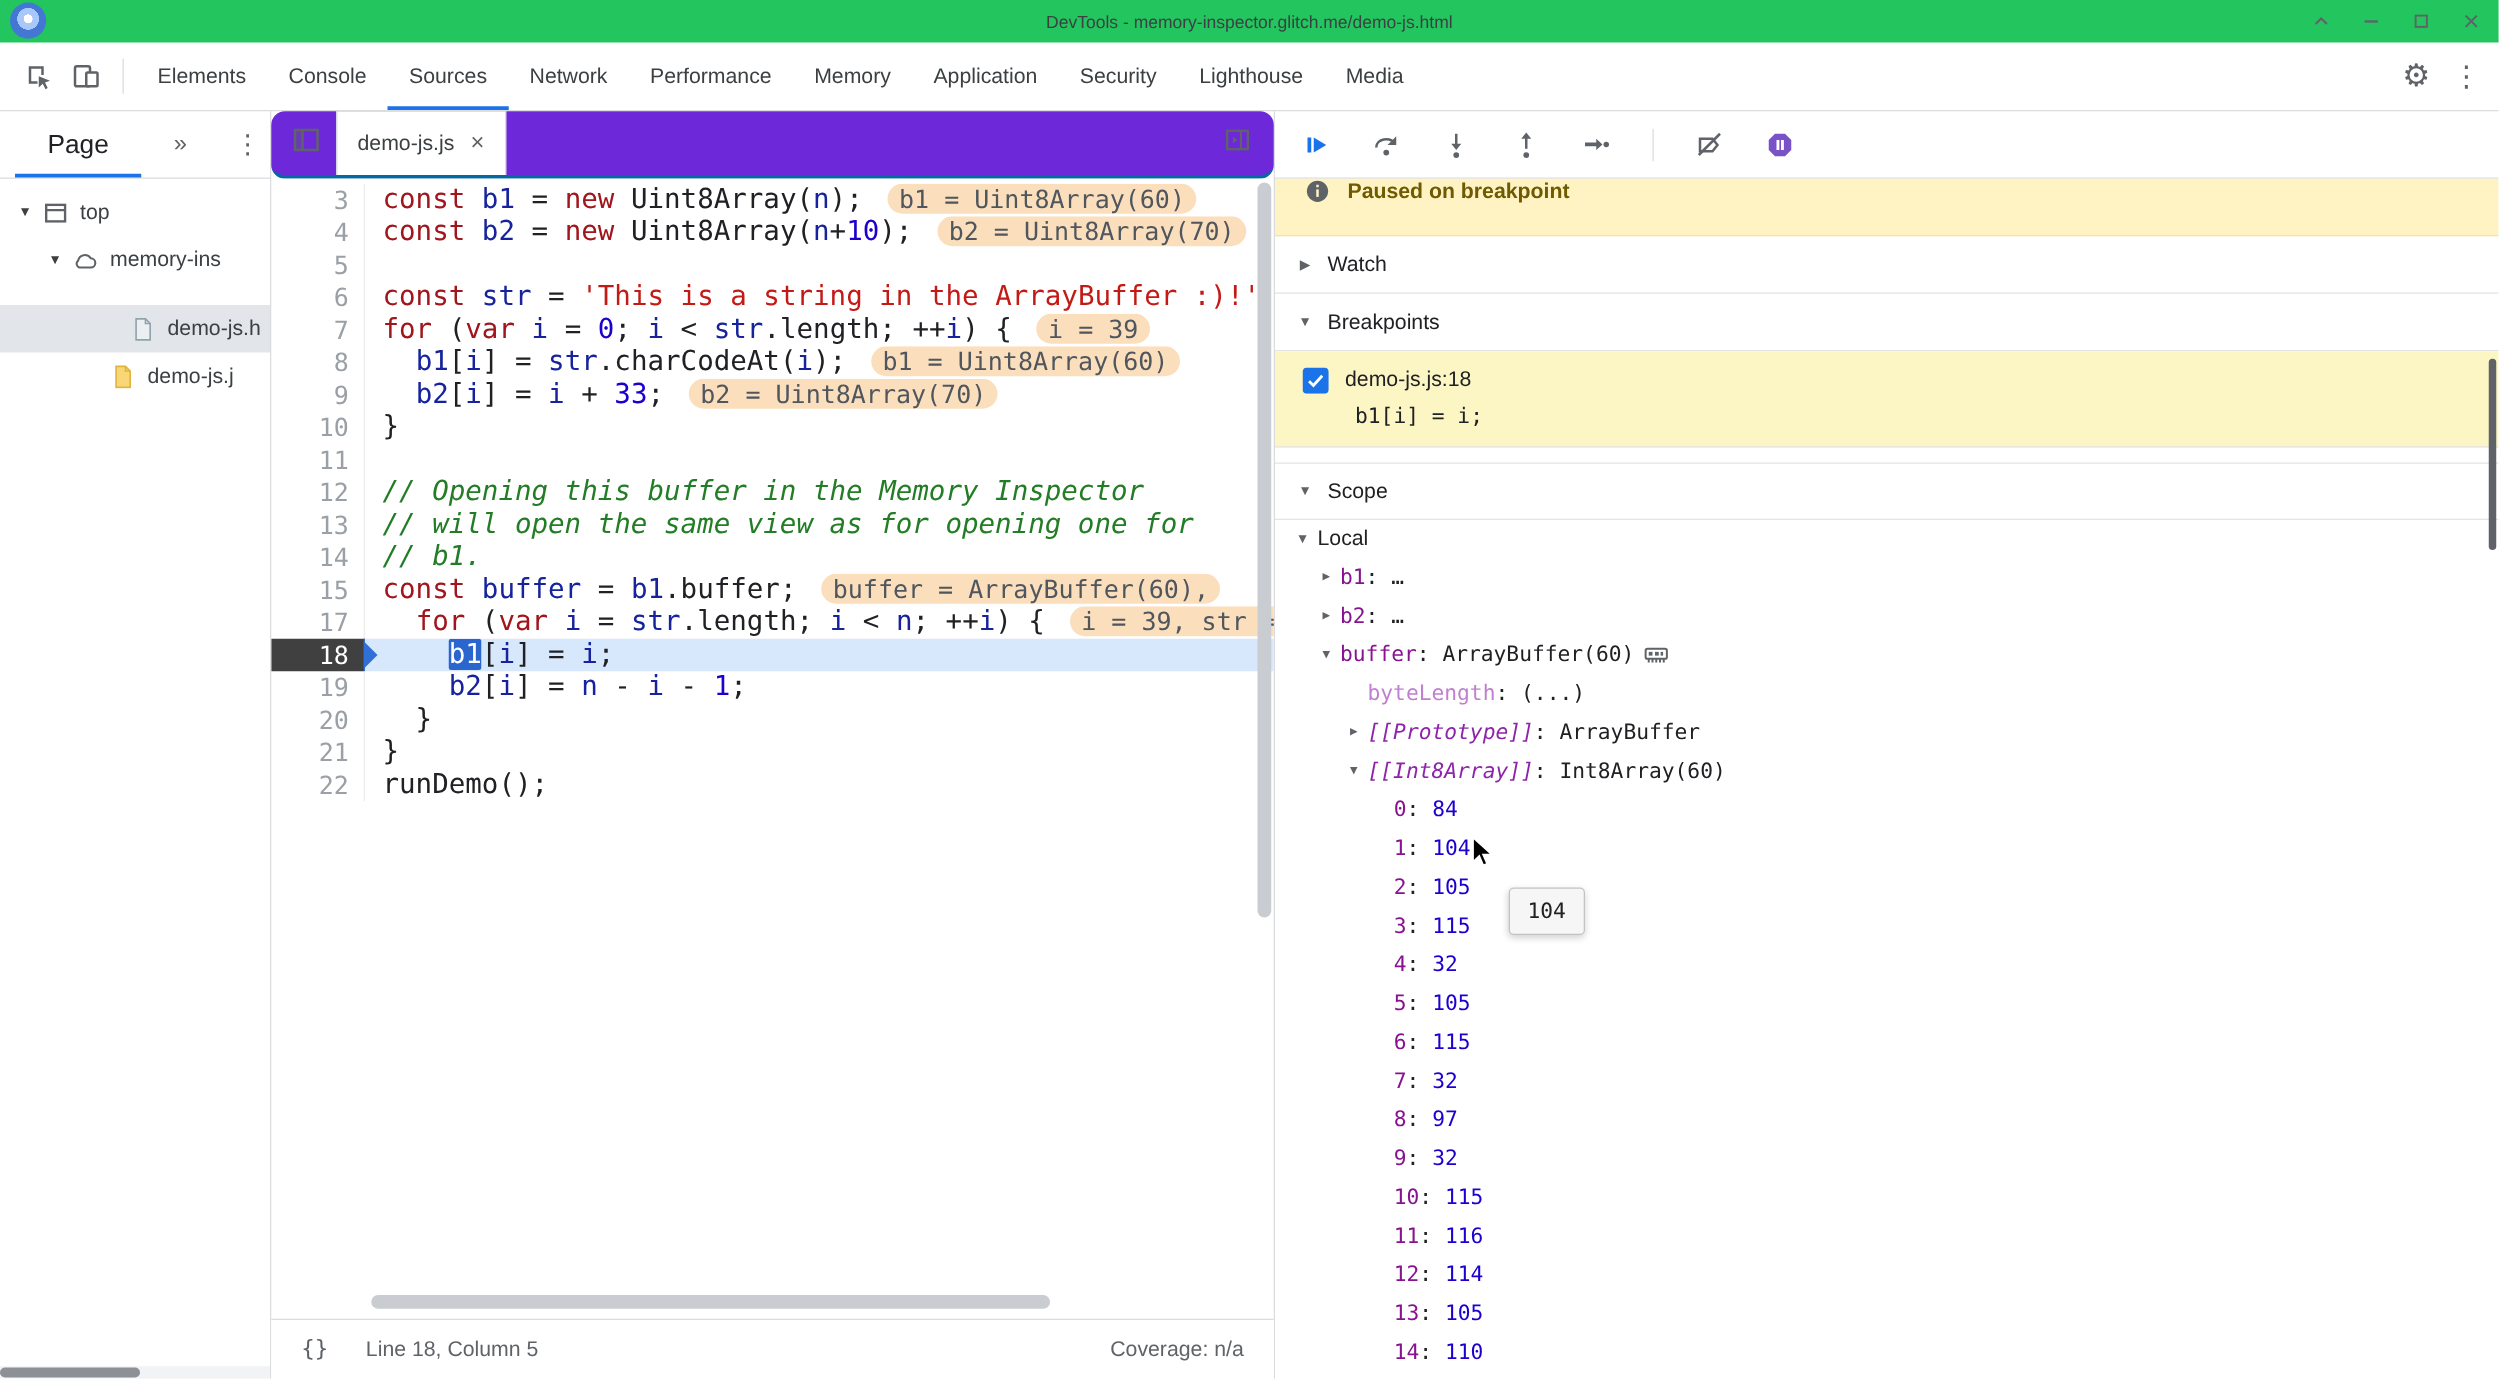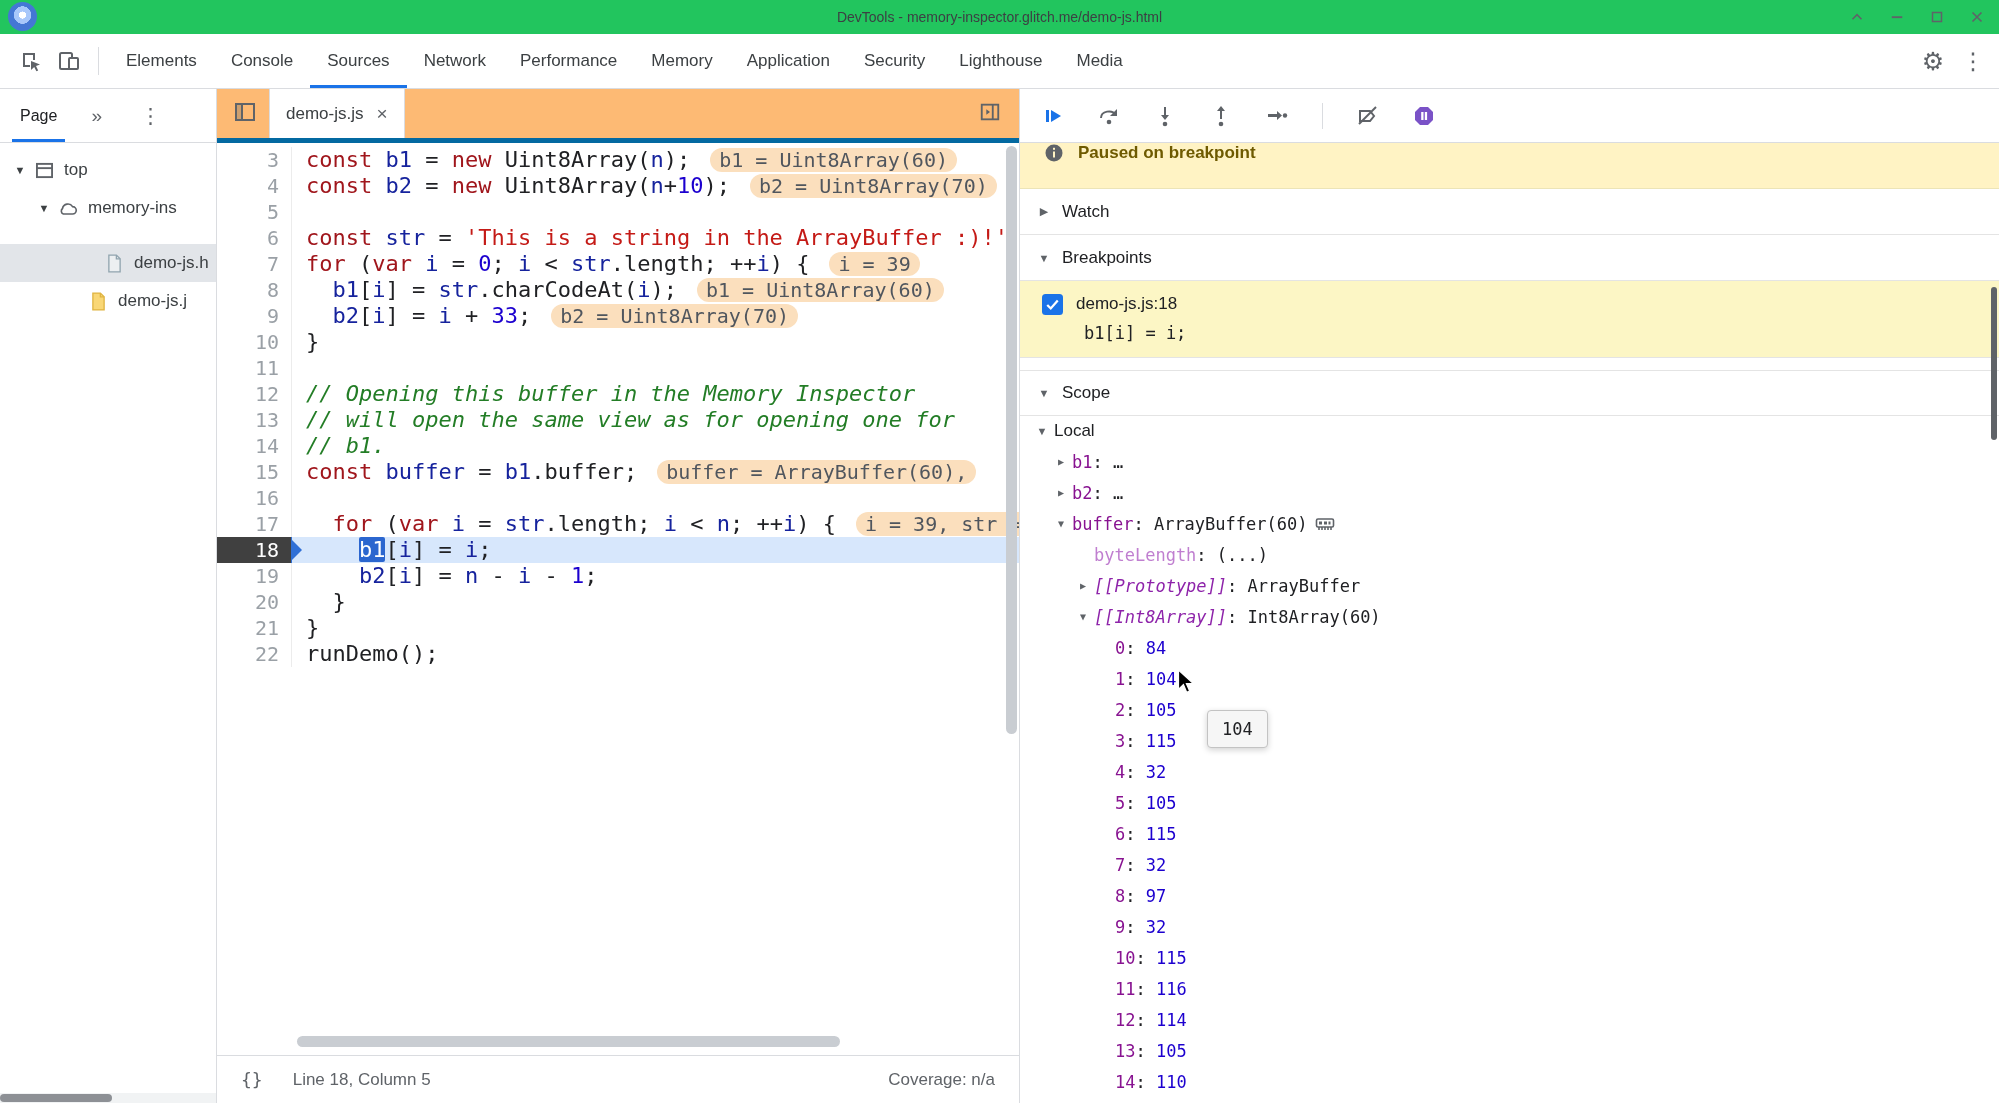--- a/index.html
+++ b/index.html
@@ -24,36 +24,36 @@
   .tab.active::after{content:"";position:absolute;left:0;right:0;bottom:0;height:3px;background:#1a73e8;}
   .toolbar-right{margin-left:auto;display:flex;align-items:center;gap:8px;margin-right:12px;}
   .gear{font-size:25px;color:#5f6368;width:36px;text-align:center;}
   .kebab{font-size:23px;color:#5f6368;width:28px;text-align:center;}
 
   .main{display:flex;height:1014px;}
 
   
   .sidebar{width:217px;border-right:1px solid #dadce0;position:relative;display:flex;flex-direction:column;flex:none;}
   .pane-tabs{height:54px;border-bottom:1px solid #dadce0;display:flex;align-items:center;flex:none;}
-  .pane-tab{height:100%;display:flex;align-items:center;padding:0 20px;font-size:16px;position:relative;color:#202124;}
+  .pane-tab{height:100%;display:flex;align-items:center;padding:0 38px;font-size:21px;position:relative;color:#202124;}
   .pane-tab::after{content:"";position:absolute;left:12px;right:12px;bottom:0;height:3px;background:#1a73e8;}
   .more-tabs{font-size:19px;color:#5f6368;padding:0 14px;}
   .pane-kebab{margin-left:24px;font-size:21px;color:#5f6368;}
   .tree{padding-top:8px;font-size:17px;color:#3c4043;flex:1;overflow:hidden;}
   .trow{height:38px;display:flex;align-items:center;white-space:nowrap;overflow:hidden;}
   .trow.selected{background:#e2e5e9;}
   .tarrow{width:24px;text-align:center;font-size:11px;color:#3c4043;flex:none;}
   .ticon{width:24px;flex:none;display:flex;justify-content:center;align-items:center;margin-right:8px;}
   .tlabel{overflow:hidden;}
   .sb-hscroll{position:absolute;bottom:0;left:0;right:0;height:10px;background:#f1f3f4;}
   .sb-hthumb{position:absolute;left:0;top:1px;width:112px;height:8px;border-radius:4px;background:#8d9095;}
 
   
   .editor{width:803px;border-right:1px solid #dadce0;display:flex;flex-direction:column;position:relative;flex:none;}
-  .etabbar{height:54px;background:#fdba74;border-bottom:5px solid #0369a1;display:flex;align-items:center;flex:none;}
+  .etabbar{height:54px;background:#6d28d9;border-bottom:3px solid #0369a1;display:flex;align-items:center;flex:none;border-radius:11px;}
   .nav-toggle{margin-left:16px;}
   .etab{height:100%;background:#fff;display:flex;align-items:center;padding:0 16px;border-right:1px solid #dadce0;border-left:1px solid #dadce0;font-size:17px;color:#3c4043;margin-left:12px;}
   .etab-close{margin-left:13px;color:#5f6368;font-size:19px;}
   .etab-right{margin-left:auto;margin-right:18px;}
   .code{flex:1;position:relative;font-family:"DejaVu Sans Mono",monospace;font-size:22px;line-height:26px;padding-top:4px;overflow:hidden;}
   .cline{display:flex;height:26px;white-space:pre;}
   .gut{width:75px;flex:none;text-align:right;padding-right:12px;color:#9aa0a6;border-right:1px solid #ececec;position:relative;font-size:20px;}
   .ltext{flex:1;padding-left:14px;overflow:hidden;}
   .cline.current .ltext{background:#d7e7fc;}
   .cline.current .gut{background:#404040;color:#fff;border-right-color:#2f6fd6;}
@@ -245,21 +245,20 @@
         <div class="cline"><div class="gut">6</div><div class="ltext"><span class="tk-kw">const</span><span class="tk-pl"> </span><span class="tk-vr">str</span><span class="tk-pl"> = </span><span class="tk-st">'This is a string in the ArrayBuffer :)!'</span><span class="tk-pl">;</span></div></div>
         <div class="cline"><div class="gut">7</div><div class="ltext"><span class="tk-kw">for</span><span class="tk-pl"> (</span><span class="tk-kw">var</span><span class="tk-pl"> </span><span class="tk-vr">i</span><span class="tk-pl"> = </span><span class="tk-nu">0</span><span class="tk-pl">; </span><span class="tk-vr">i</span><span class="tk-pl"> &lt; </span><span class="tk-vr">str</span><span class="tk-pl">.length; ++</span><span class="tk-vr">i</span><span class="tk-pl">) {</span><span class="hint">i = 39</span></div></div>
         <div class="cline"><div class="gut">8</div><div class="ltext"><span class="tk-pl">  </span><span class="tk-vr">b1</span><span class="tk-pl">[</span><span class="tk-vr">i</span><span class="tk-pl">] = </span><span class="tk-vr">str</span><span class="tk-pl">.charCodeAt(</span><span class="tk-vr">i</span><span class="tk-pl">);</span><span class="hint">b1 = Uint8Array(60)</span></div></div>
         <div class="cline"><div class="gut">9</div><div class="ltext"><span class="tk-pl">  </span><span class="tk-vr">b2</span><span class="tk-pl">[</span><span class="tk-vr">i</span><span class="tk-pl">] = </span><span class="tk-vr">i</span><span class="tk-pl"> + </span><span class="tk-nu">33</span><span class="tk-pl">;</span><span class="hint">b2 = Uint8Array(70)</span></div></div>
         <div class="cline"><div class="gut">10</div><div class="ltext"><span class="tk-pl">}</span></div></div>
         <div class="cline"><div class="gut">11</div><div class="ltext"></div></div>
         <div class="cline"><div class="gut">12</div><div class="ltext"><span class="tk-co">// Opening this buffer in the Memory Inspector</span></div></div>
         <div class="cline"><div class="gut">13</div><div class="ltext"><span class="tk-co">// will open the same view as for opening one for</span></div></div>
         <div class="cline"><div class="gut">14</div><div class="ltext"><span class="tk-co">// b1.</span></div></div>
         <div class="cline"><div class="gut">15</div><div class="ltext"><span class="tk-kw">const</span><span class="tk-pl"> </span><span class="tk-vr">buffer</span><span class="tk-pl"> = </span><span class="tk-vr">b1</span><span class="tk-pl">.buffer;</span><span class="hint">buffer = ArrayBuffer(60),</span></div></div>
-        <div class="cline"><div class="gut">16</div><div class="ltext"></div></div>
         <div class="cline"><div class="gut">17</div><div class="ltext"><span class="tk-pl">  </span><span class="tk-kw">for</span><span class="tk-pl"> (</span><span class="tk-kw">var</span><span class="tk-pl"> </span><span class="tk-vr">i</span><span class="tk-pl"> = </span><span class="tk-vr">str</span><span class="tk-pl">.length; </span><span class="tk-vr">i</span><span class="tk-pl"> &lt; </span><span class="tk-vr">n</span><span class="tk-pl">; ++</span><span class="tk-vr">i</span><span class="tk-pl">) {</span><span class="hint">i = 39, str = 'This is a s</span></div></div>
         <div class="cline current"><div class="gut">18</div><div class="ltext"><span class="tk-pl">    </span><span class="tk-sel">b1</span><span class="tk-pl">[</span><span class="tk-vr">i</span><span class="tk-pl">] = </span><span class="tk-vr">i</span><span class="tk-pl">;</span></div></div>
         <div class="cline"><div class="gut">19</div><div class="ltext"><span class="tk-pl">    </span><span class="tk-vr">b2</span><span class="tk-pl">[</span><span class="tk-vr">i</span><span class="tk-pl">] = </span><span class="tk-vr">n</span><span class="tk-pl"> - </span><span class="tk-vr">i</span><span class="tk-pl"> - </span><span class="tk-nu">1</span><span class="tk-pl">;</span></div></div>
         <div class="cline"><div class="gut">20</div><div class="ltext"><span class="tk-pl">  }</span></div></div>
         <div class="cline"><div class="gut">21</div><div class="ltext"><span class="tk-pl">}</span></div></div>
         <div class="cline"><div class="gut">22</div><div class="ltext"><span class="tk-pl">runDemo();</span></div></div>
       </div>
     <div class="ed-hscroll"></div>
     <div class="statusbar">
       <span class="format-icon">{}</span>

